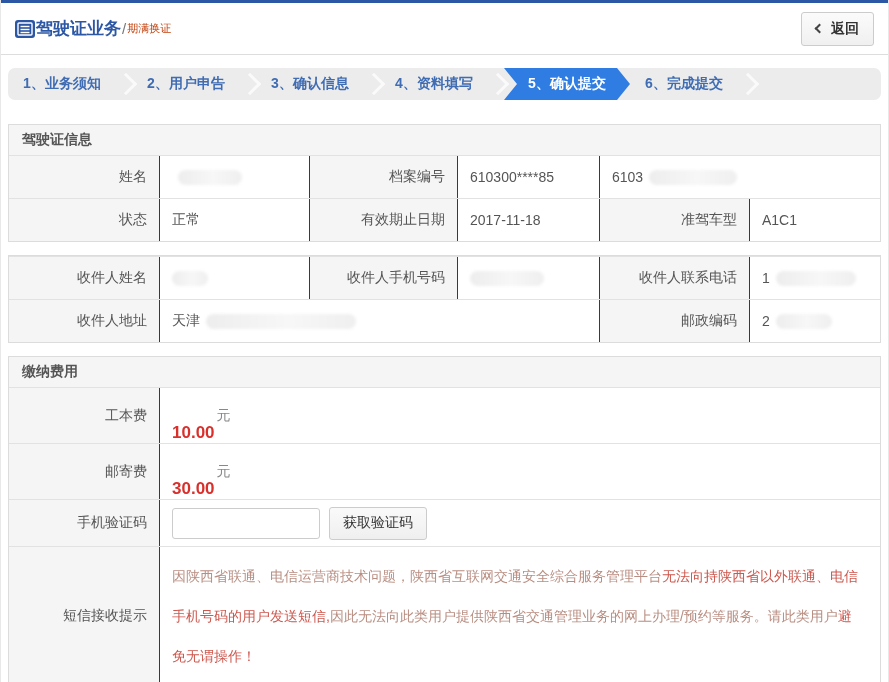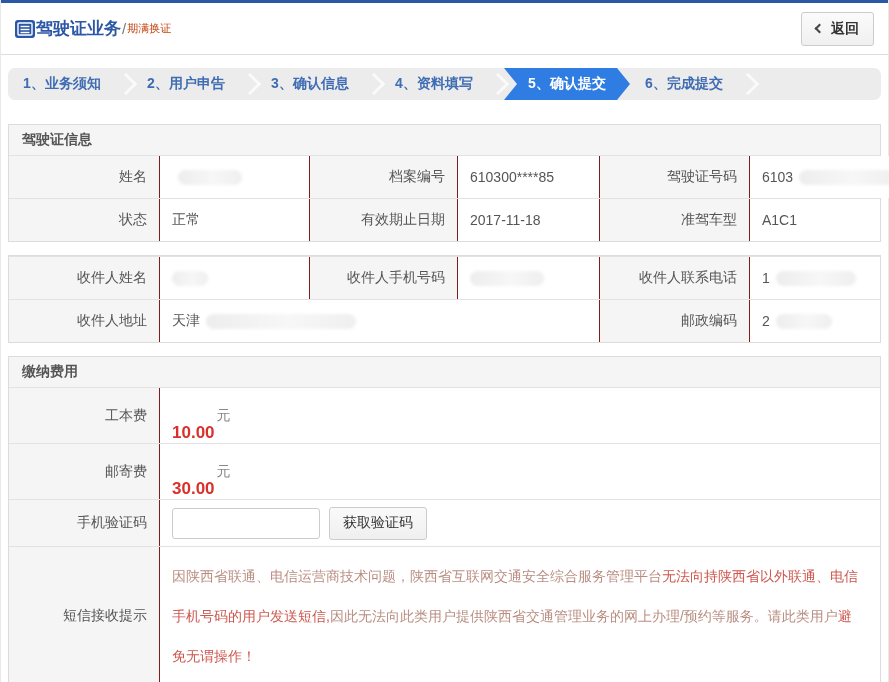--- a/index.html
+++ b/index.html
@@ -152,21 +152,20 @@
     <div class="row g6">
       <div class="cell lbl">姓名</div>
       <div class="cell val">
           <span></span>
           <span class="smudge" style="width:64px"></span>
         </div>
       <div class="cell lbl">档案编号</div>
       <div class="cell val">
           <span>610300****85</span>
         </div>
-      <div class="cell lbl">驾驶证号码</div>
       <div class="cell val">
           <span>6103</span>
           <span class="smudge" style="width:96px"></span>
         </div>
     </div>
     <div class="row g6">
       <div class="cell lbl">状态</div>
       <div class="cell val">
           <span>正常</span>
         </div>

